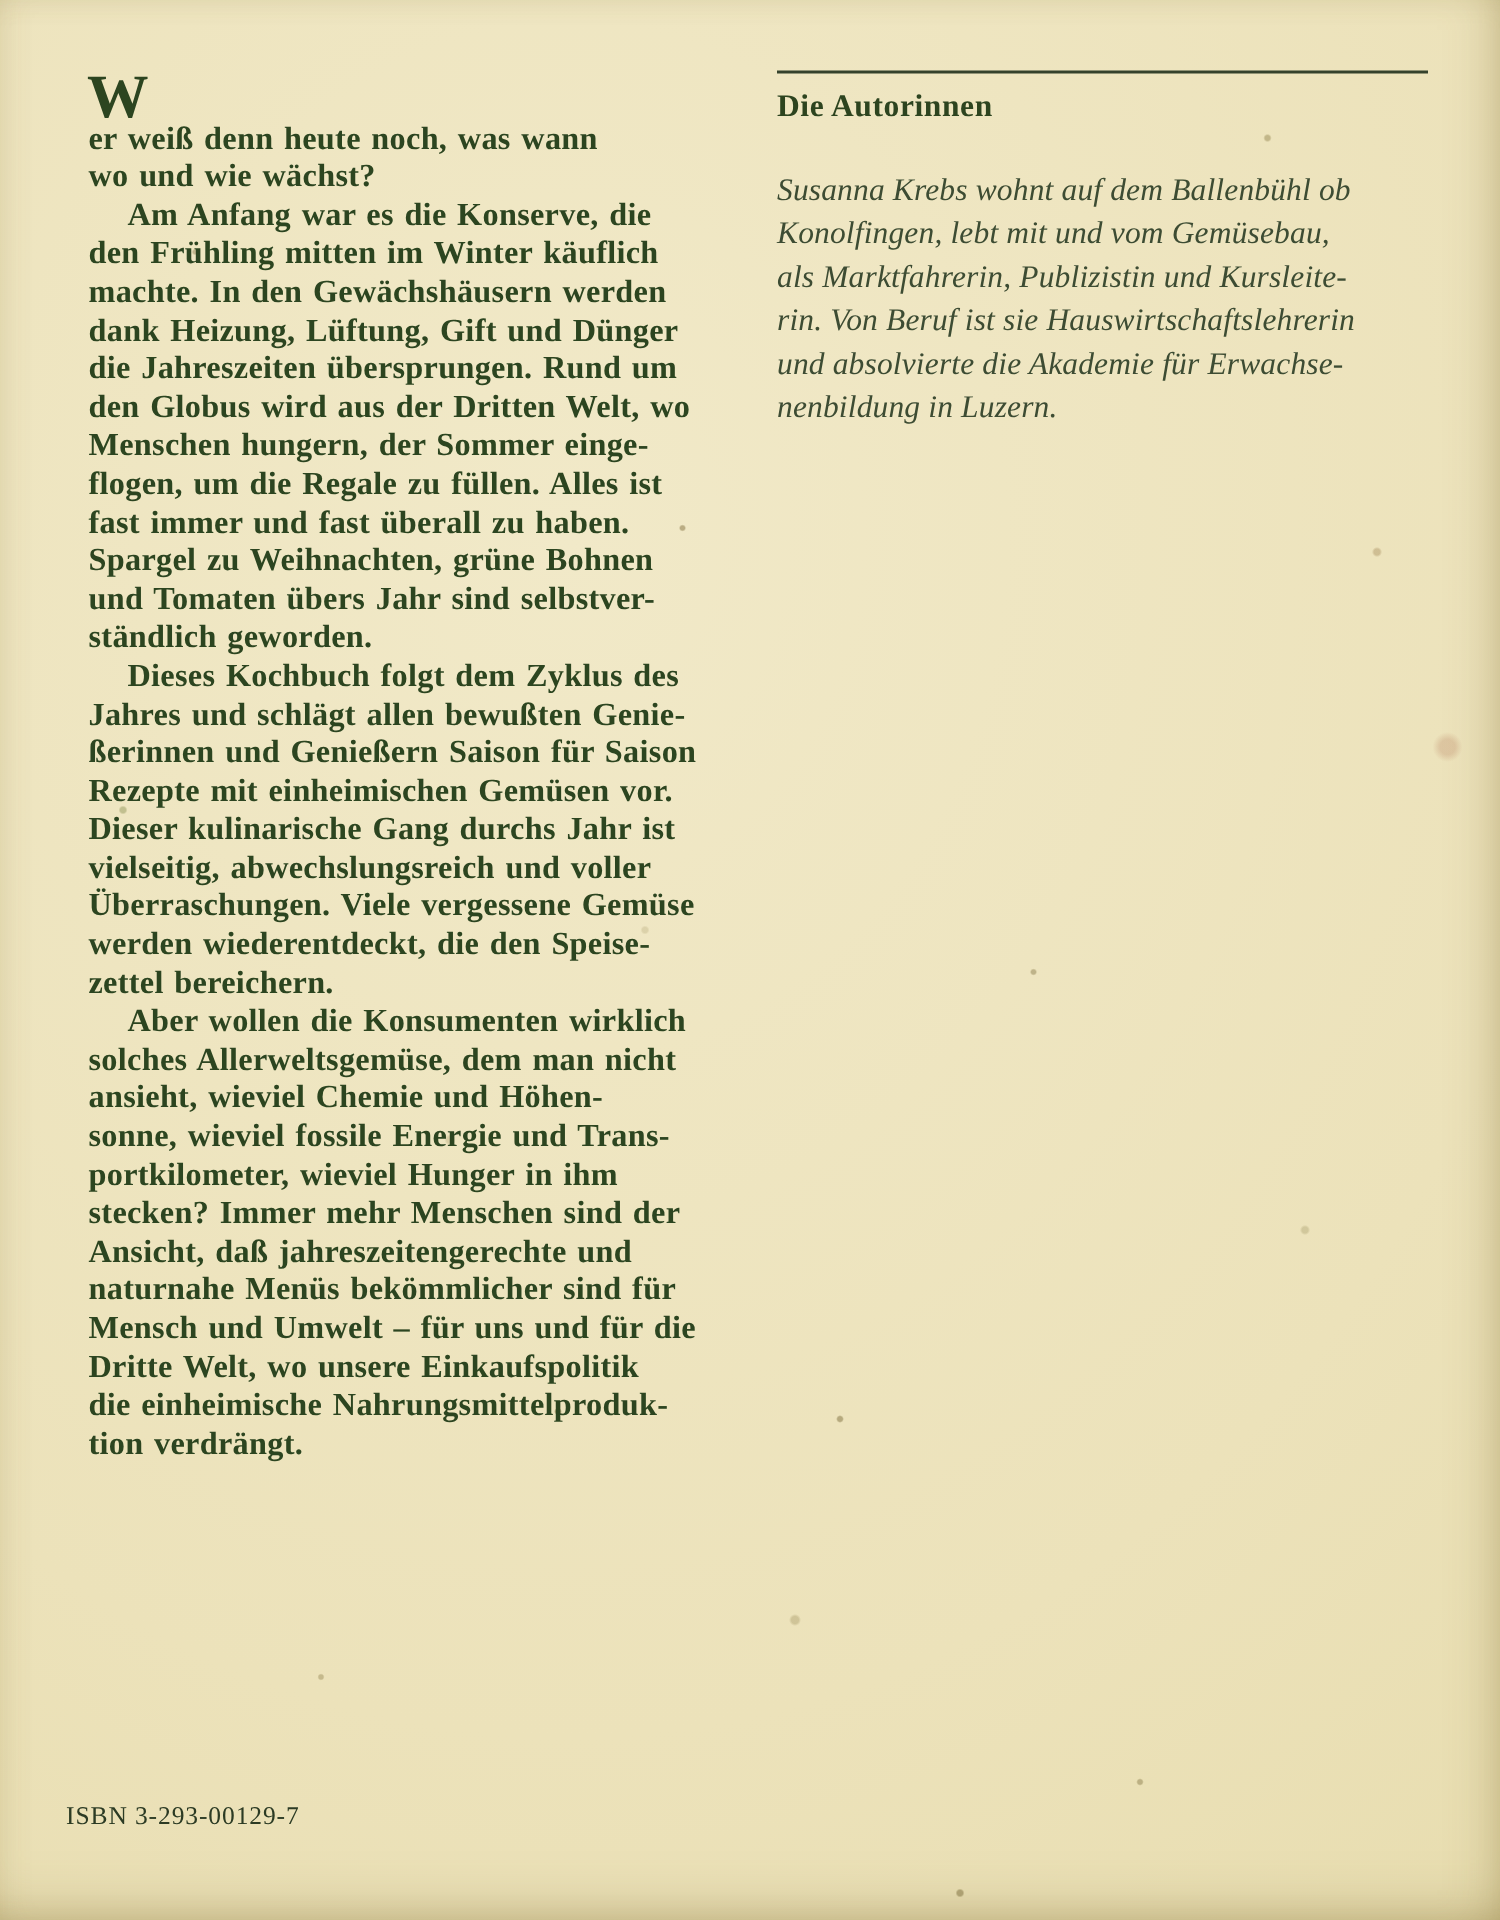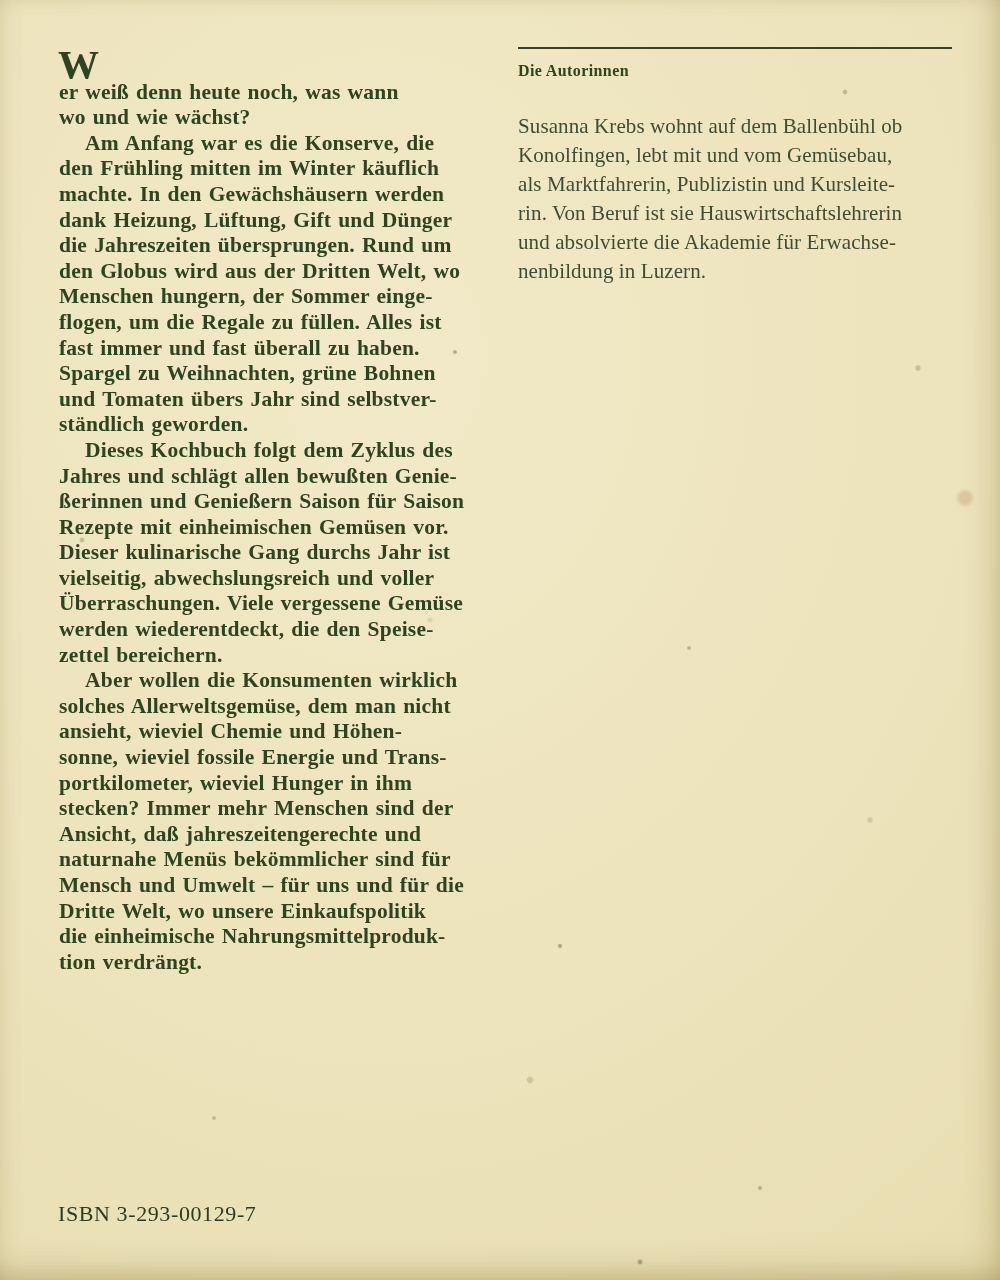--- a/index.html
+++ b/index.html
@@ -87,35 +87,36 @@
     line-height: 29px;
     letter-spacing: 0.1px;
   }
   .rule {
     height: 2px;
     background: #35422c;
     margin: 0 0 7px 0;
   }
   .authors-heading {
     margin: 0 0 27px 0;
-    font-size: 16px;
+    font-size: 21px;
     font-weight: bold;
     color: #2d441f;
     letter-spacing: 0.4px;
   }
   .rpara {
     margin: 0 0 18px 0;
     white-space: pre-line;
+    font-style: italic;
   }
 
   .isbn {
     position: absolute;
-    left: 58px;
+    left: 44px;
     top: 1201px;
-    font-size: 22px;
+    font-size: 17px;
     color: #2c3b24;
     letter-spacing: 0.6px;
   }
 </style>
 </head>
 <body>
 
 <div class="page">
 
   <div class="left-col">

